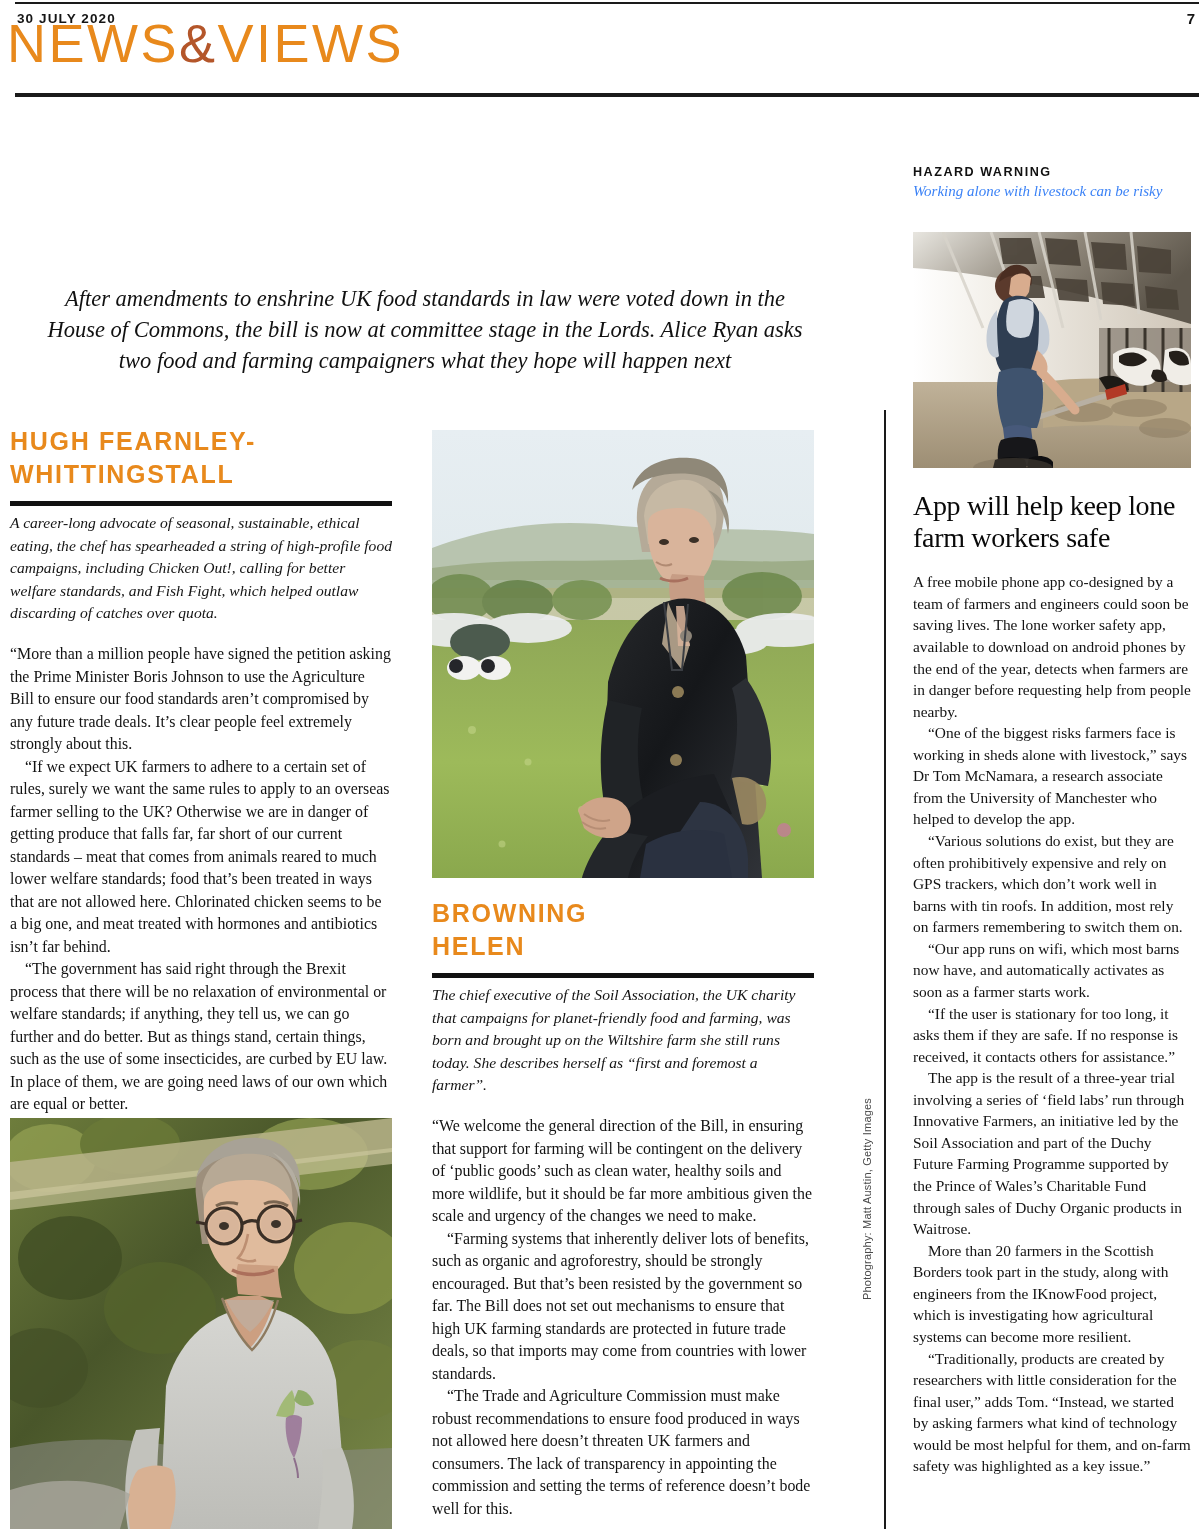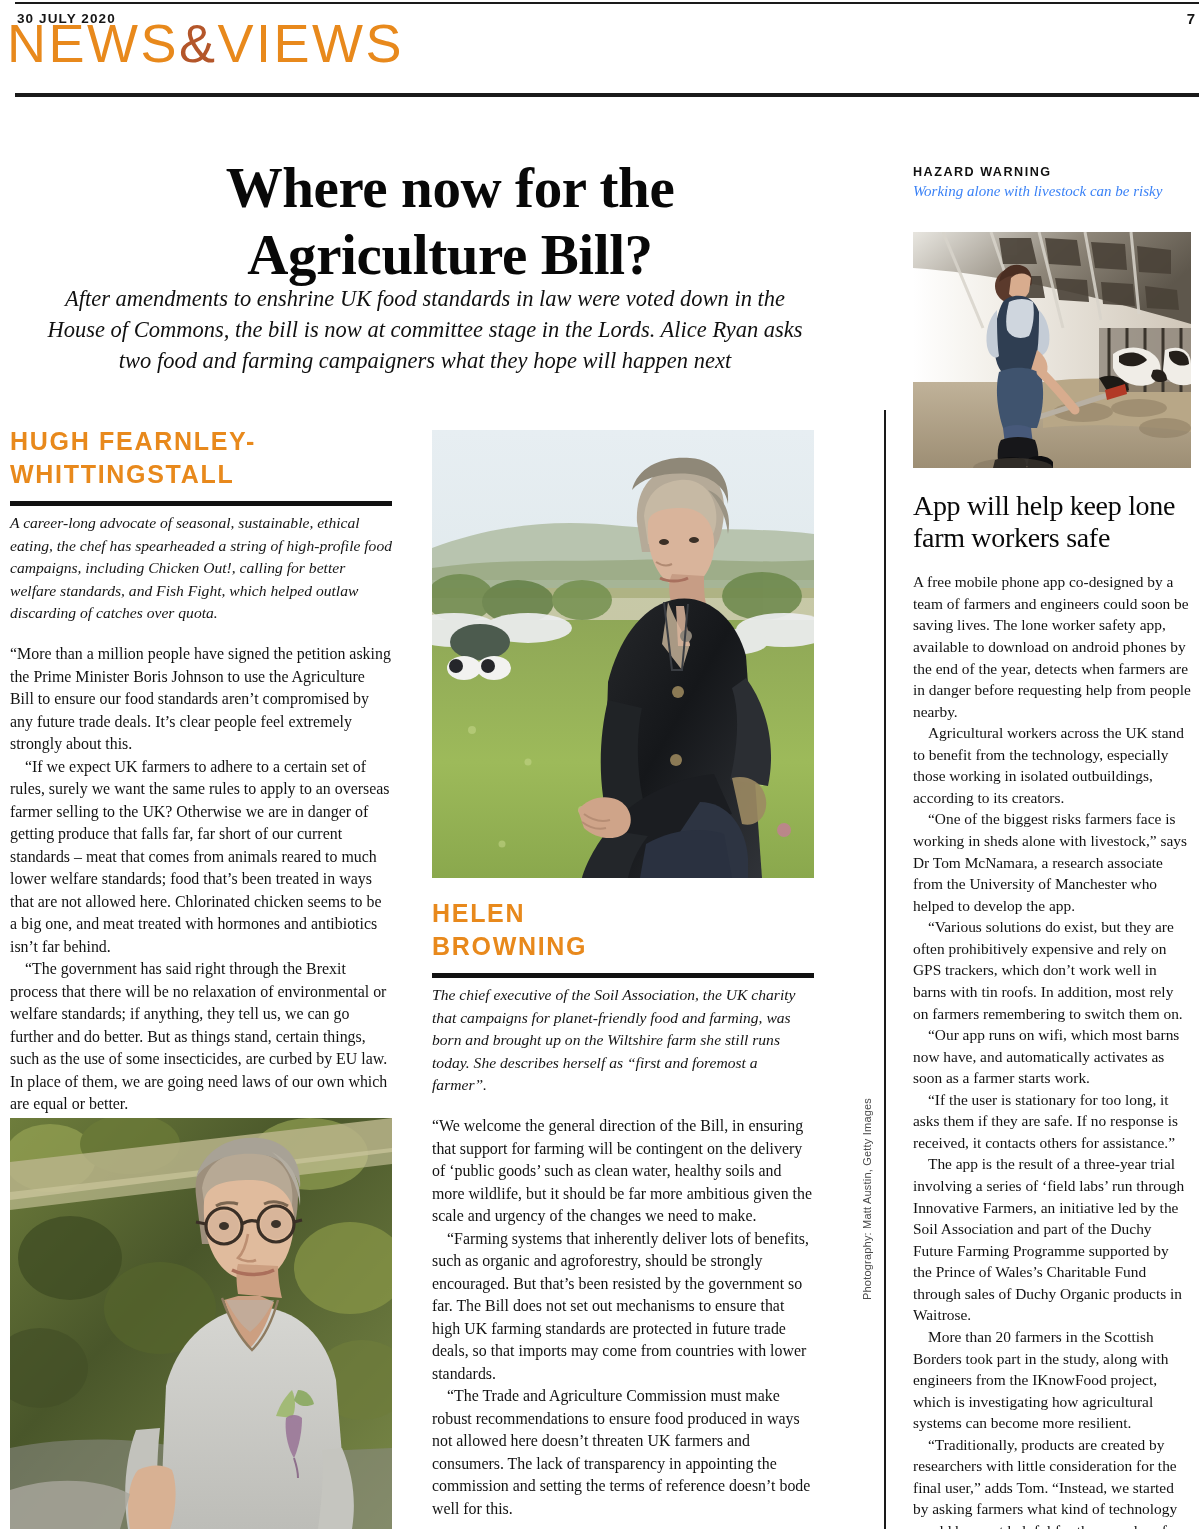--- a/index.html
+++ b/index.html
@@ -249,24 +249,20 @@
 <div class="page">
 
   <div class="masthead">
     <div class="rule-top"></div>
     <div class="issue-date">30 JULY 2020</div>
     <div class="page-number">7</div>
     <div class="masthead-title"><span>NEWS</span><span class="amp">&amp;</span><span>VIEWS</span></div>
     <div class="rule-bottom"></div>
   </div>
 
-  <div class="headline">
-    <div>Where now for the</div>
-    <div>Agriculture Bill?</div>
-  </div>
   <div class="standfirst">After amendments to enshrine UK food standards in law were voted down in the House of Commons, the bill is now at committee stage in the Lords. Alice Ryan asks two food and farming campaigners what they hope will happen next</div>
 
   <div class="col-divider"></div>
 
   <div class="col-left">
     <div class="byline-name">
       <div>HUGH FEARNLEY-</div>
       <div>WHITTINGSTALL</div>
     </div>
     <div class="byline-rule"></div>
@@ -363,22 +359,22 @@
         <path d="M152 384 C160 390 170 392 178 390"></path>
       </g>
       <path d="M268 372 C296 372 314 398 316 428 L316 448 L250 448 L248 402 Z" fill="#2d3442"></path>
       <path d="M214 414 C238 400 268 396 292 404 L300 448 L208 448 Z" fill="#2a3140"></path>
       <path d="M300 348 C318 344 332 354 334 370 C336 386 324 398 310 394 Z" fill="#9c8a63" opacity="0.9"></path>
     </svg>
   </div>
 
   <div class="col-mid" style="top:897px;">
     <div class="byline-name">
+      <div>BROWNING</div>
       <div>HELEN</div>
-      <div>BROWNING</div>
     </div>
     <div class="byline-rule"></div>
     <div class="byline-intro">The chief executive of the Soil Association, the UK charity that campaigns for planet-friendly food and farming, was born and brought up on the Wiltshire farm she still runs today. She describes herself as “first and foremost a farmer”.</div>
     <div class="body-text" style="margin-top:18px;">
       <p class="first">“We welcome the general direction of the Bill, in ensuring that support for farming will be contingent on the delivery of ‘public goods’ such as clean water, healthy soils and more wildlife, but it should be far more ambitious given the scale and urgency of the changes we need to make.</p>
       <p>“Farming systems that inherently deliver lots of benefits, such as organic and agroforestry, should be strongly encouraged. But that’s been resisted by the government so far. The Bill does not set out mechanisms to ensure that high UK farming standards are protected in future trade deals, so that imports may come from countries with lower standards.</p>
       <p>“The Trade and Agriculture Commission must make robust recommendations to ensure food produced in ways not allowed here doesn’t threaten UK farmers and consumers. The lack of transparency in appointing the commission and setting the terms of reference doesn’t bode well for this.</p>
 
     </div>
   </div>
@@ -538,21 +534,20 @@
         <path d="M128 140 C140 152 152 166 162 178" stroke="#d8ac8e" stroke-width="9" stroke-linecap="round"></path>
       </g>
       <ellipse cx="100" cy="236" rx="40" ry="10" fill="#6f6352" opacity="0.35"></ellipse>
     </svg>
   </div>
 
   <div class="col-right" style="top:490px;">
     <h2 class="right-headline">App will help keep lone farm workers safe</h2>
     <div class="right-body" style="margin-top:18px;">
       <p class="first">A free mobile phone app co-designed by a team of farmers and engineers could soon be saving lives. The lone worker safety app, available to download on android phones by the end of the year, detects when farmers are in danger before requesting help from people nearby.</p>
-      <p>Agricultural workers across the UK stand to benefit from the technology, especially those working in isolated outbuildings, according to its creators.</p>
       <p>“One of the biggest risks farmers face is working in sheds alone with livestock,” says Dr Tom McNamara, a research associate from the University of Manchester who helped to develop the app.</p>
       <p>“Various solutions do exist, but they are often prohibitively expensive and rely on GPS trackers, which don’t work well in barns with tin roofs. In addition, most rely on farmers remembering to switch them on.</p>
       <p>“Our app runs on wifi, which most barns now have, and automatically activates as soon as a farmer starts work.</p>
       <p>“If the user is stationary for too long, it asks them if they are safe. If no response is received, it contacts others for assistance.”</p>
       <p>The app is the result of a three-year trial involving a series of ‘field labs’ run through Innovative Farmers, an initiative led by the Soil Association and part of the Duchy Future Farming Programme supported by the Prince of Wales’s Charitable Fund through sales of Duchy Organic products in Waitrose.</p>
       <p>More than 20 farmers in the Scottish Borders took part in the study, along with engineers from the IKnowFood project, which is investigating how agricultural systems can become more resilient.</p>
       <p>“Traditionally, products are created by researchers with little consideration for the final user,” adds Tom. “Instead, we started by asking farmers what kind of technology would be most helpful for them, and on-farm safety was highlighted as a key issue.”</p>
 
     </div>
   </div>

